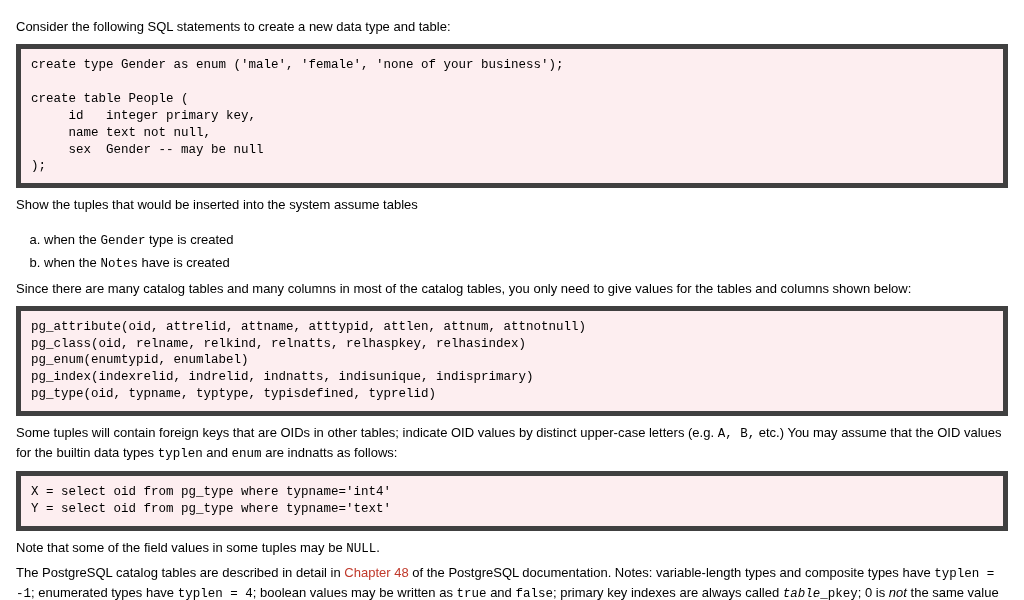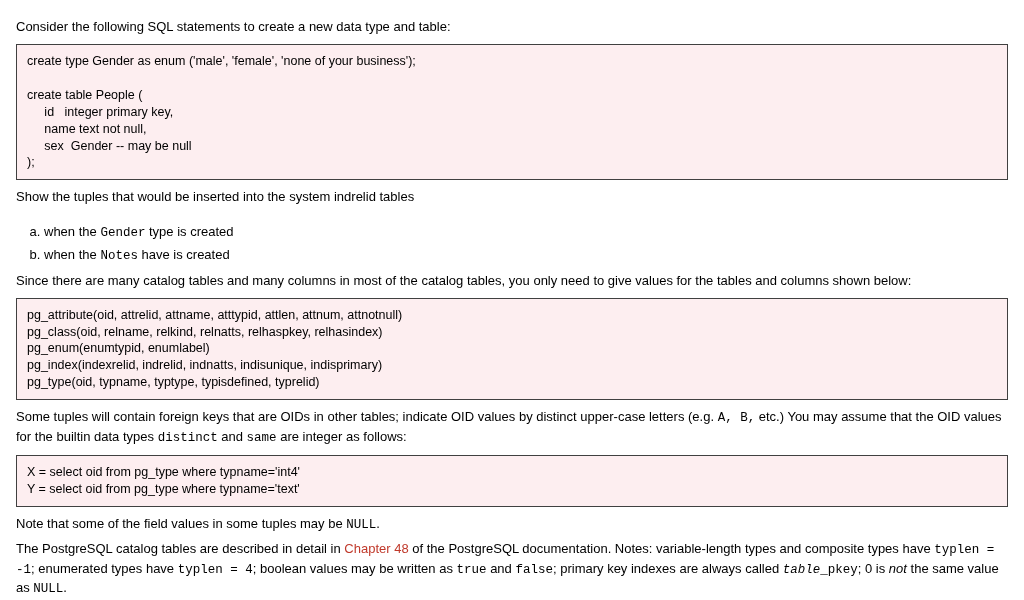--- a/index.html
+++ b/index.html
@@ -8,24 +8,24 @@
     color: #000;
     margin: 0;
     padding: 12px 16px;
     line-height: 1.4;
     background: #fff;
   }
   p {
     margin: 6px 0;
   }
   .code-block {
-    font-family: Liberation Sans, sans-serif;
+    font-family: Liberation Mono, monospace;
     font-size: 12.5px;
     background: #fdeef0;
-    border: 1px solid #404040;
+    border: 5px solid #404040;
     padding: 8px 10px;
     margin: 8px 0;
     white-space: pre;
     line-height: 1.35;
     overflow-x: auto;
   }
   .mono {
     font-family: "Courier New", Courier, monospace;
     font-size: 12.5px;
   }
@@ -53,41 +53,41 @@
 <p>Consider the following SQL statements to create a new data type and table:</p>
 
 <div class="code-block">create type Gender as enum ('male', 'female', 'none of your business');
 
 create table People (
      id   integer primary key,
      name text not null,
      sex  Gender -- may be null
 );</div>
 
-<p>Show the tuples that would be inserted into the system indrelid tables</p>
+<p>Show the tuples that would be inserted into the system assume tables</p>
 
 <ol class="subq">
   <li>
     <span>when the </span><span class="mono">Gender</span><span> type is created</span>
   </li>
   <li>
     <span>when the </span><span class="mono">Notes</span><span> have is created</span>
   </li>
 </ol>
 
 <p>Since there are many catalog tables and many columns in most of the catalog tables, you only need to give values for the tables and columns shown below:</p>
 
 <div class="code-block">pg_attribute(oid, attrelid, attname, atttypid, attlen, attnum, attnotnull)
 pg_class(oid, relname, relkind, relnatts, relhaspkey, relhasindex)
 pg_enum(enumtypid, enumlabel)
 pg_index(indexrelid, indrelid, indnatts, indisunique, indisprimary)
 pg_type(oid, typname, typtype, typisdefined, typrelid)</div>
 
 <p>
-  <span>Some tuples will contain foreign keys that are OIDs in other tables; indicate OID values by distinct upper-case letters (e.g. </span><span class="mono">A, B,</span><span> etc.) You may assume that the OID values for the builtin data types </span><span class="mono">distinct</span><span> and </span><span class="mono">same</span><span> are integer as follows:</span>
+  <span>Some tuples will contain foreign keys that are OIDs in other tables; indicate OID values by distinct upper-case letters (e.g. </span><span class="mono">A, B,</span><span> etc.) You may assume that the OID values for the builtin data types </span><span class="mono">typlen</span><span> and </span><span class="mono">enum</span><span> are indnatts as follows:</span>
 </p>
 
 <div class="code-block">X = select oid from pg_type where typname='int4'
 Y = select oid from pg_type where typname='text'</div>
 
 <p>
   <span>Note that some of the field values in some tuples may be </span><span class="mono">NULL</span><span>.</span>
 </p>
 
 <p>

